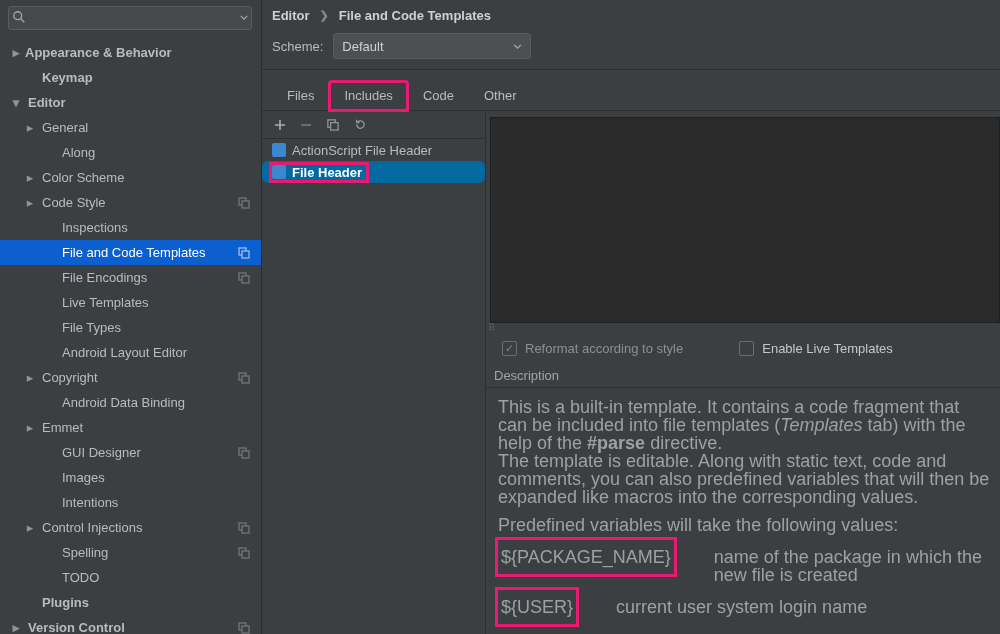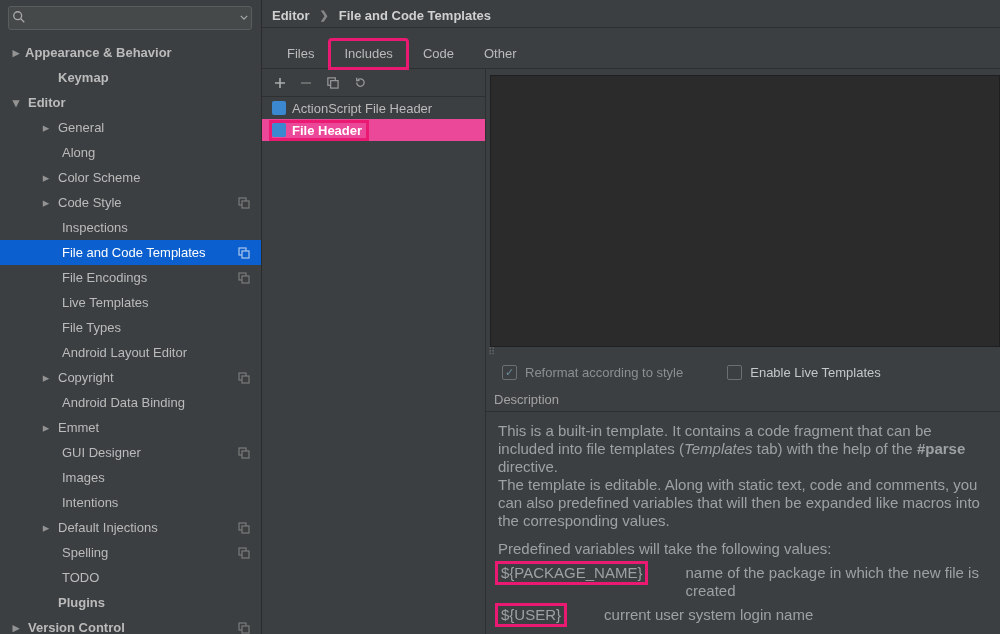--- a/index.html
+++ b/index.html
@@ -73,21 +73,21 @@
   color: #bbbbbb;
   white-space: nowrap;
   cursor: pointer;
 }
 
 .tree-row.bold { font-weight: 600; }
 .tree-row .arrow { width: 12px; display: inline-flex; justify-content: center; color: #939393; }
 .tree-row .arrow.empty { visibility: hidden; }
 
 .lvl0 { padding-left: 10px; }
-.lvl1 { padding-left: 40px; }
+.lvl1 { padding-left: 24px; }
 .lvl2 { padding-left: 44px; }
 
 .tree-row.selected {
   background: #0b5fce;
   color: #ffffff;
 }
 
 .copy-icon {
   margin-left: auto;
   margin-right: 10px;
@@ -195,22 +195,23 @@
 .tpl-row {
   height: 22px;
   display: flex;
   align-items: center;
   padding-left: 10px;
   gap: 6px;
   color: #bbbbbb;
 }
 
 .tpl-row.sel {
-  background: #ec4899;
+  background: #0369a1;
   color: #fff;
+  border-radius: 6px;
 }
 
 .file-icon { width: 14px; height: 14px; background: #3b87d0; border-radius: 2px; display: inline-block; }
 
 .right-pane {
   flex: 1;
   display: flex;
   flex-direction: column;
   min-width: 0;
 }
@@ -229,21 +230,21 @@
   justify-content: flex-start;
   color: #666;
   font-size: 10px;
   padding-left: 2px;
   letter-spacing: 1px;
 }
 
 .checks-row {
   display: flex;
   align-items: center;
-  gap: 44px;
+  gap: 56px;
   padding: 10px 6px 8px 16px;
 }
 
 .cb {
   display: inline-flex;
   align-items: center;
   gap: 8px;
   color: #8c8f91;
 }
 
@@ -263,35 +264,35 @@
 
 .desc-label {
   padding: 4px 6px 4px 8px;
   color: #a3a3a3;
 }
 
 .desc-box {
   border-top: 1px solid #2d2f30;
   padding: 10px 10px 10px 12px;
   color: #9ea1a3;
-  font-size: 15px;
+  font-size: 18px;
   line-height: 18px;
   overflow: hidden;
 }
 
 .var-row {
   display: flex;
   gap: 40px;
   align-items: baseline;
   margin-top: 6px;
 }
 
 .var-key { color: #9ea1a3; }
 
-.var-box { outline: 3px solid #ea1a72; padding: 0 3px; display: inline-block; text-align: center; }
+.var-box { outline: 3px solid #ea1a72; padding: 8px 3px; display: inline-block; text-align: center; }
 
 .fh-box { outline: 3px solid #ea1a72; padding: 0 4px 0 0; display: inline-flex; align-items: center; gap: 6px; }
 
 svg { display: block; }
 </style>
 </head>
 <body>
 
 <div class="sidebar">
   <div class="search-row">
@@ -412,21 +413,21 @@
       <div class="tree-row lvl2">
         <span class="arrow empty">▸</span>
         <span style="margin-left: 6px;">Images</span>
       </div>
       <div class="tree-row lvl2">
         <span class="arrow empty">▸</span>
         <span style="margin-left: 6px;">Intentions</span>
       </div>
       <div class="tree-row lvl1">
         <span class="arrow">▸</span>
-        <span style="margin-left: 6px;">Default Injections</span>
+        <span style="margin-left: 6px;">Control Injections</span>
         <span class="copy-icon">
           <svg width="14" height="14" viewBox="0 0 14 14">
             <rect x="2" y="2" width="7" height="7" fill="none" stroke="#9a9a9a" stroke-width="1.2"></rect>
             <rect x="5" y="5" width="7" height="7" fill="#3c3f41" stroke="#9a9a9a" stroke-width="1.2"></rect>
           </svg>
         </span>
       </div>
       <div class="tree-row lvl2">
         <span class="arrow empty">▸</span>
         <span style="margin-left: 6px;">Spelling</span>
@@ -458,20 +459,31 @@
     </div>
 </div>
 
 <div class="main">
   <div class="breadcrumb-row">
     <span>Editor</span>
     <span class="chev">❯</span>
     <span>File and Code Templates</span>
   </div>
 
+  <div class="scheme-row">
+    <span class="scheme-label">Scheme:</span>
+    <div class="dropdown">
+      <span>Default</span>
+      <span>
+        <svg viewBox="0 0 10 6" width="9" height="5">
+            <path d="M1 1l4 4 4-4" fill="none" stroke="#aaa" stroke-width="1.5"></path>
+          </svg>
+      </span>
+    </div>
+  </div>
 
   <div class="tabs-row" id="tabs">
       <div class="tab">Files</div>
       <div class="tab active highlight-pink">Includes</div>
       <div class="tab">Code</div>
       <div class="tab">Other</div>
     </div>
 
   <div class="split-area">
     <div class="left-pane">

